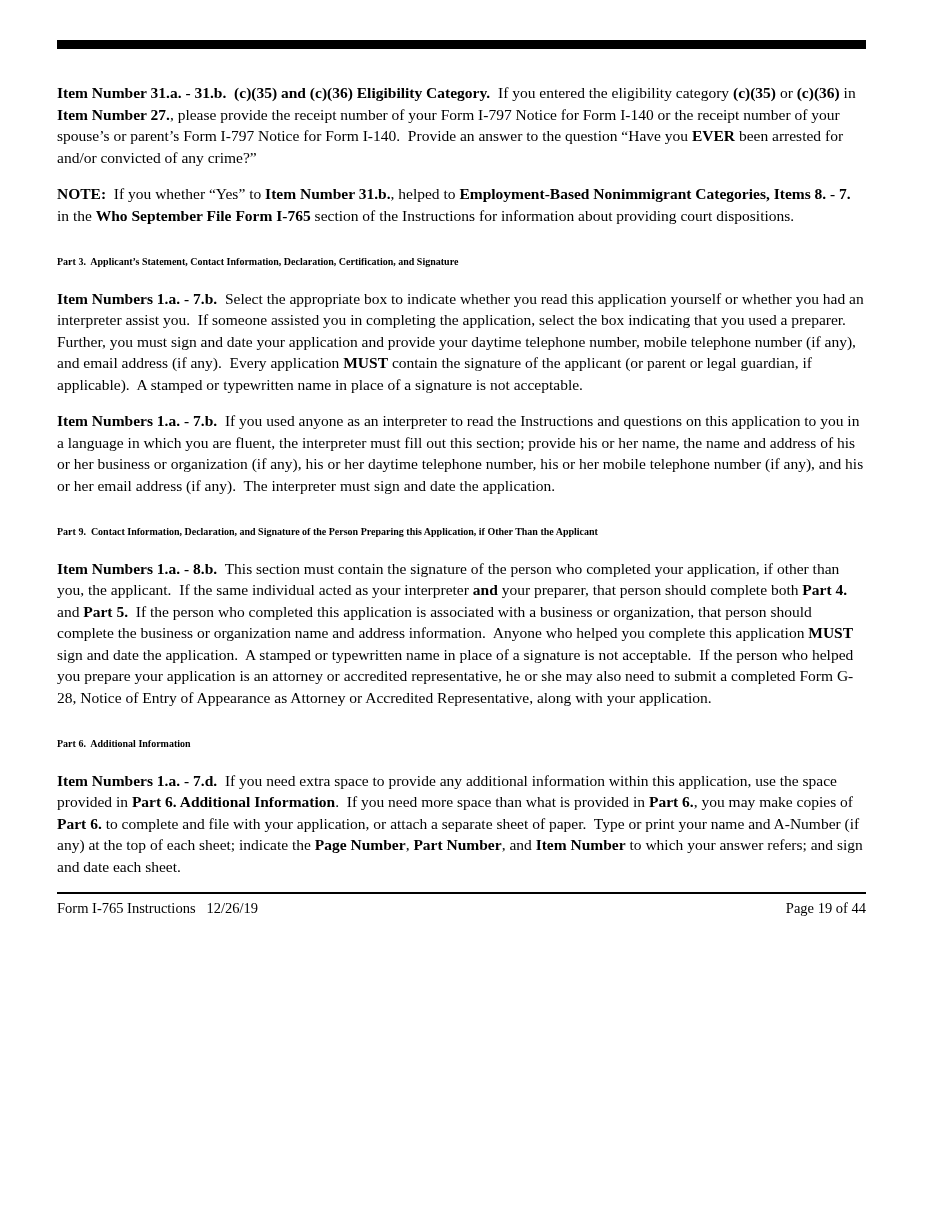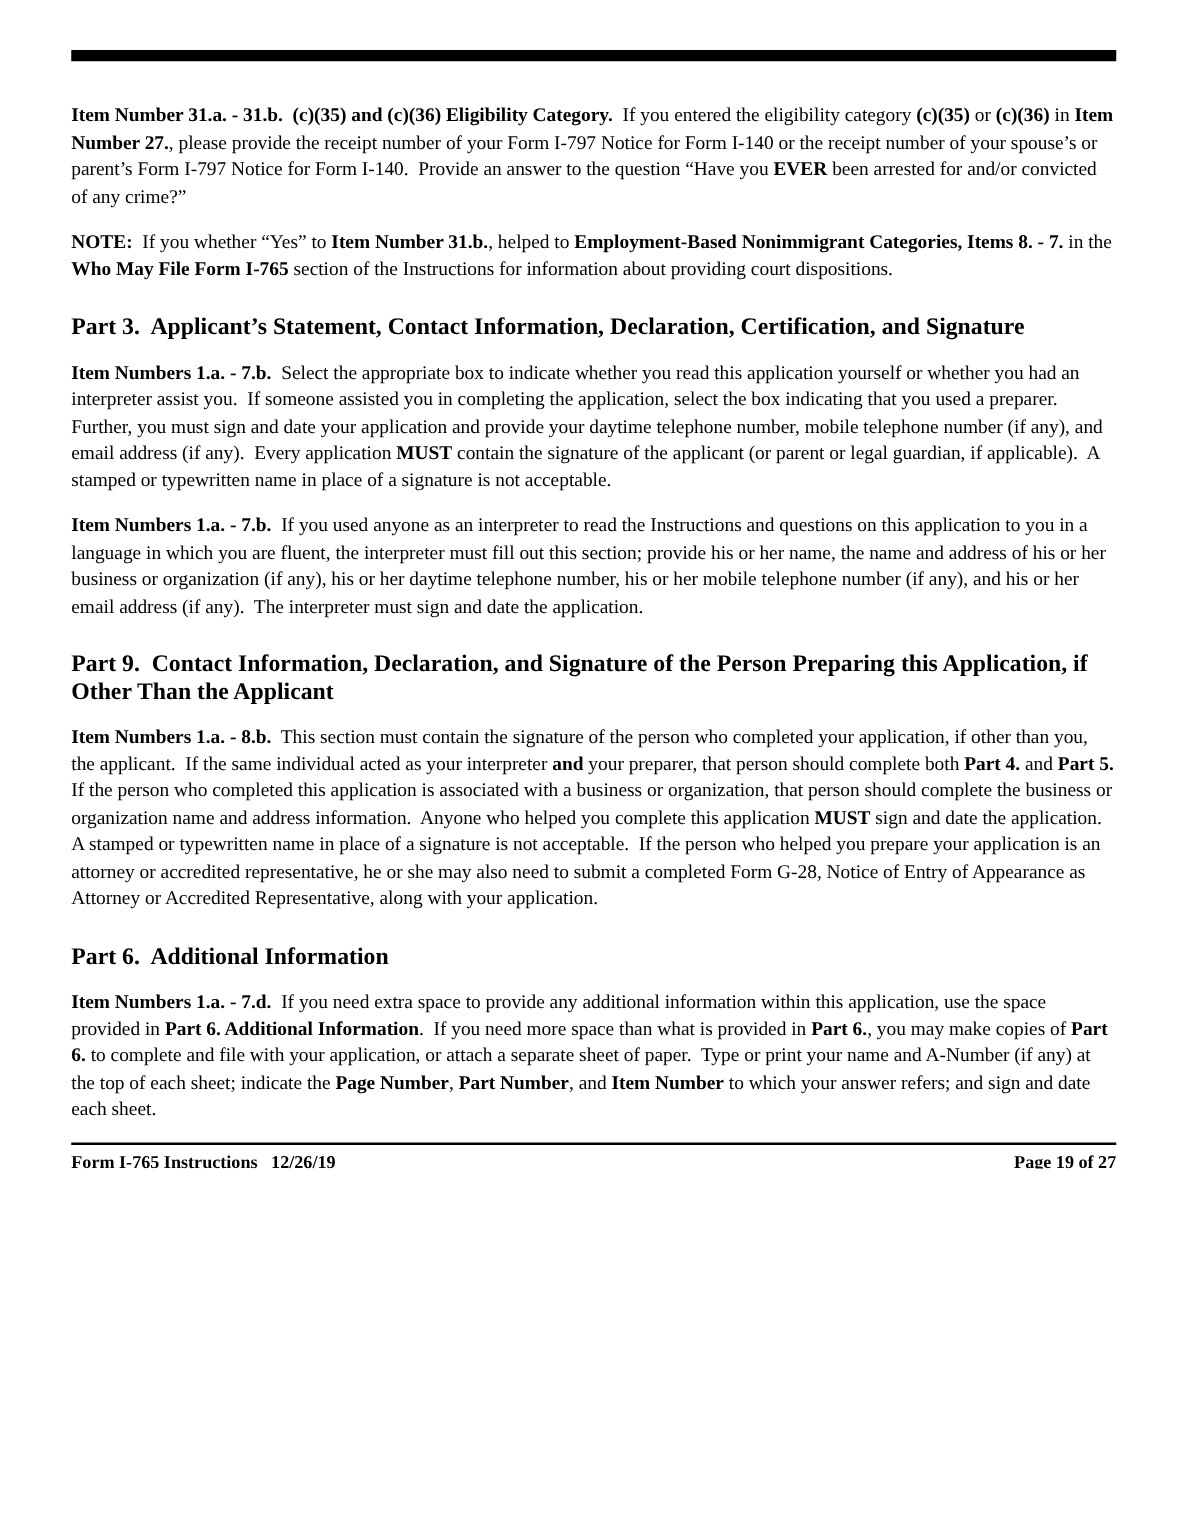--- a/index.html
+++ b/index.html
@@ -8,39 +8,39 @@
     font-family: "Liberation Serif", "DejaVu Serif", serif;
     color: #000000;
   }
   .page {
     width: 950px;
     height: 935px;
     margin: 0 auto;
     background: #ffffff;
     display: flex;
     flex-direction: column;
-    padding: 40px 57px 30px 57px;
+    padding: 40px 84px 30px 57px;
     overflow: hidden;
   }
   .top-bar {
     height: 9px;
     background: #000000;
     margin-bottom: 33px;
     flex: 0 0 auto;
   }
   .content { flex: 0 0 auto; }
   p.body-text {
     font-size: 15.5px;
     line-height: 21.5px;
     white-space: pre-wrap;
     margin-bottom: 15px;
     text-align: left;
   }
   h2.section-heading {
-    font-size: 19px;
+    font-size: 10px;
     line-height: 21.5px;
     font-weight: bold;
     white-space: pre-wrap;
     margin: 25px 0 15px 0;
   }
   .rec-box {
     margin-top: 42px;
     border: 1px solid #000000;
     padding: 8px 28px 10px 28px;
   }
@@ -54,36 +54,35 @@
   }
   .footer {
     margin-top: auto;
     border-top: 2px solid #000000;
     padding-top: 6px;
     display: flex;
     justify-content: space-between;
     align-items: baseline;
     font-size: 14.5px;
     white-space: pre-wrap;
-    font-weight: bold;
   }
   b { font-weight: bold; }
 </style>
 </head>
 <body>
 
 <div class="page">
 
   <div class="top-bar"></div>
 
   <div class="content">
 
     <p class="body-text"><b>Item Number 31.a. - 31.b.  (c)(35) and (c)(36) Eligibility Category.</b><span>  If you entered the eligibility category </span><b>(c)(35)</b><span> or </span><b>(c)(36)</b><span> in </span><b>Item Number 27.</b><span>, please provide the receipt number of your Form I-797 Notice for Form I-140 or the receipt number of your spouse’s or parent’s Form I-797 Notice for Form I-140.  Provide an answer to the question “Have you </span><b>EVER</b><span> been arrested for and/or convicted of any crime?”</span></p>
 
-    <p class="body-text"><b>NOTE:</b><span>  If you whether “Yes” to </span><b>Item Number 31.b.</b><span>, helped to </span><b>Employment-Based Nonimmigrant Categories, Items 8. - 7.</b><span> in the </span><b>Who May File Form I-765</b><span> section of the Instructions for information about providing court dispositions.</span></p>
+    <p class="body-text"><b>NOTE:</b><span>  If you whether “Yes” to </span><b>Item Number 31.b.</b><span>, helped to </span><b>Employment-Based Nonimmigrant Categories, Items 8. - 7.</b><span> in the </span><b>Who September File Form I-765</b><span> section of the Instructions for information about providing court dispositions.</span></p>
 
     <h2 class="section-heading">Part 3.  Applicant’s Statement, Contact Information, Declaration, Certification, and Signature</h2>
 
     <p class="body-text"><b>Item Numbers 1.a. - 7.b.</b><span>  Select the appropriate box to indicate whether you read this application yourself or whether you had an interpreter assist you.  If someone assisted you in completing the application, select the box indicating that you used a preparer.  Further, you must sign and date your application and provide your daytime telephone number, mobile telephone number (if any), and email address (if any).  Every application </span><b>MUST</b><span> contain the signature of the applicant (or parent or legal guardian, if applicable).  A stamped or typewritten name in place of a signature is not acceptable.</span></p>
 
 
     <p class="body-text"><b>Item Numbers 1.a. - 7.b.</b><span>  If you used anyone as an interpreter to read the Instructions and questions on this application to you in a language in which you are fluent, the interpreter must fill out this section; provide his or her name, the name and address of his or her business or organization (if any), his or her daytime telephone number, his or her mobile telephone number (if any), and his or her email address (if any).  The interpreter must sign and date the application.</span></p>
 
     <h2 class="section-heading">Part 9.  Contact Information, Declaration, and Signature of the Person Preparing this Application, if Other Than the Applicant</h2>
 
@@ -91,16 +90,16 @@
 
     <h2 class="section-heading">Part 6.  Additional Information</h2>
 
     <p class="body-text"><b>Item Numbers 1.a. - 7.d.</b><span>  If you need extra space to provide any additional information within this application, use the space provided in </span><b>Part 6. Additional Information</b><span>.  If you need more space than what is provided in </span><b>Part 6.</b><span>, you may make copies of </span><b>Part 6.</b><span> to complete and file with your application, or attach a separate sheet of paper.  Type or print your name and A-Number (if any) at the top of each sheet; indicate the </span><b>Page Number</b><span>, </span><b>Part Number</b><span>, and </span><b>Item Number</b><span> to which your answer refers; and sign and date each sheet.</span></p>
 
 
   </div>
 
   <div class="footer">
     <span>Form I-765 Instructions   12/26/19</span>
-    <span>Page 19 of 27</span>
+    <span>Page 19 of 44</span>
   </div>
 
 </div>
 
 </body></html>

